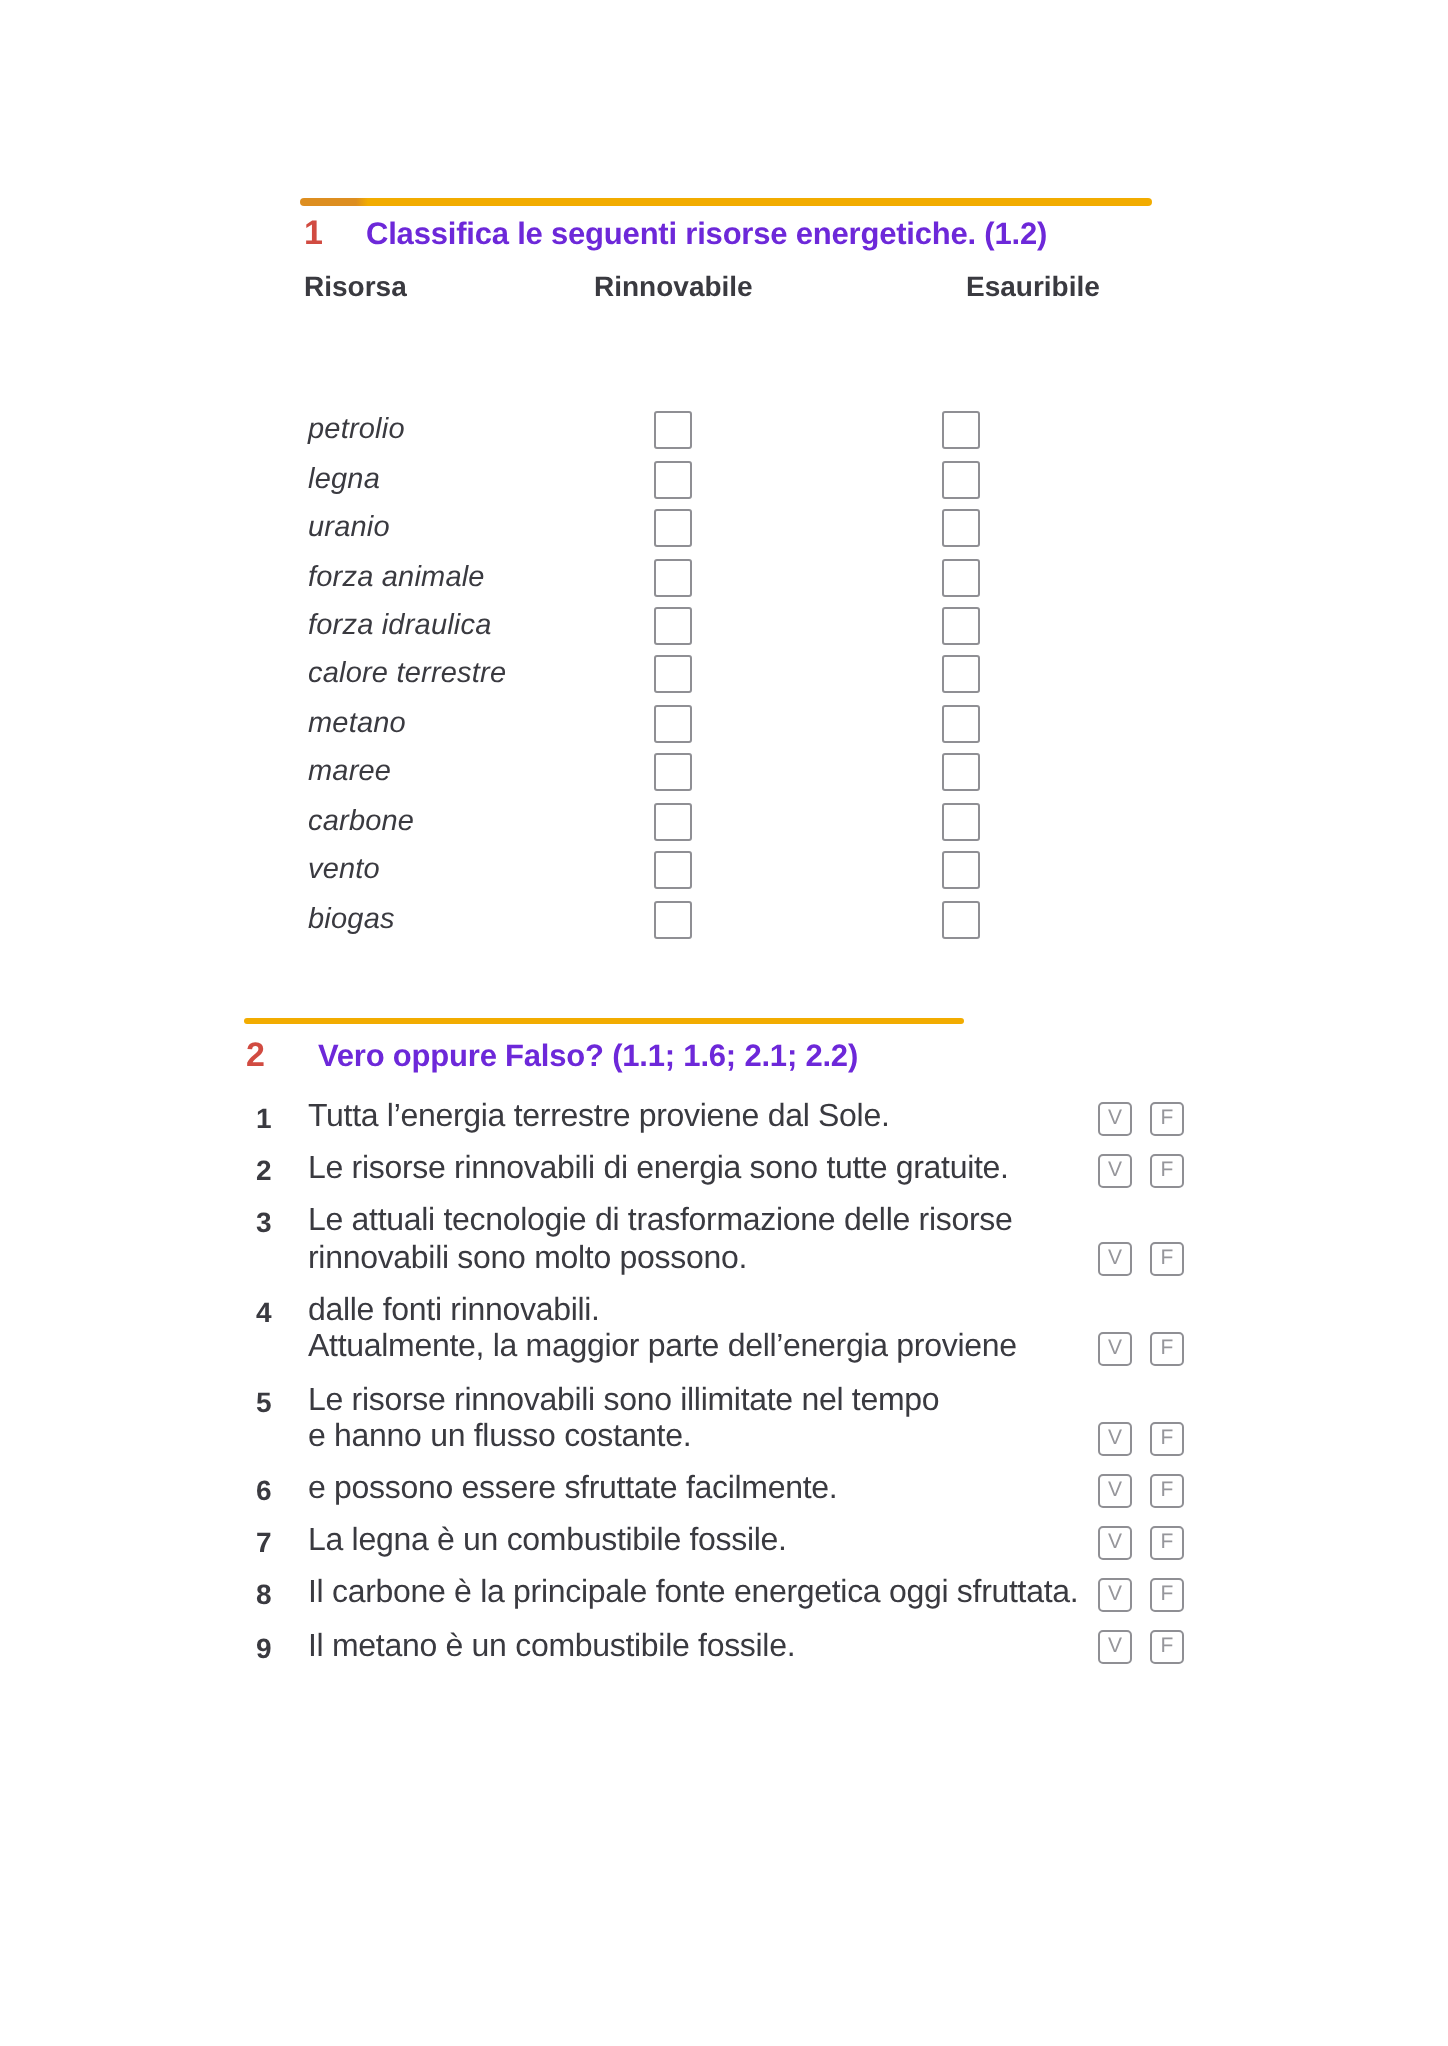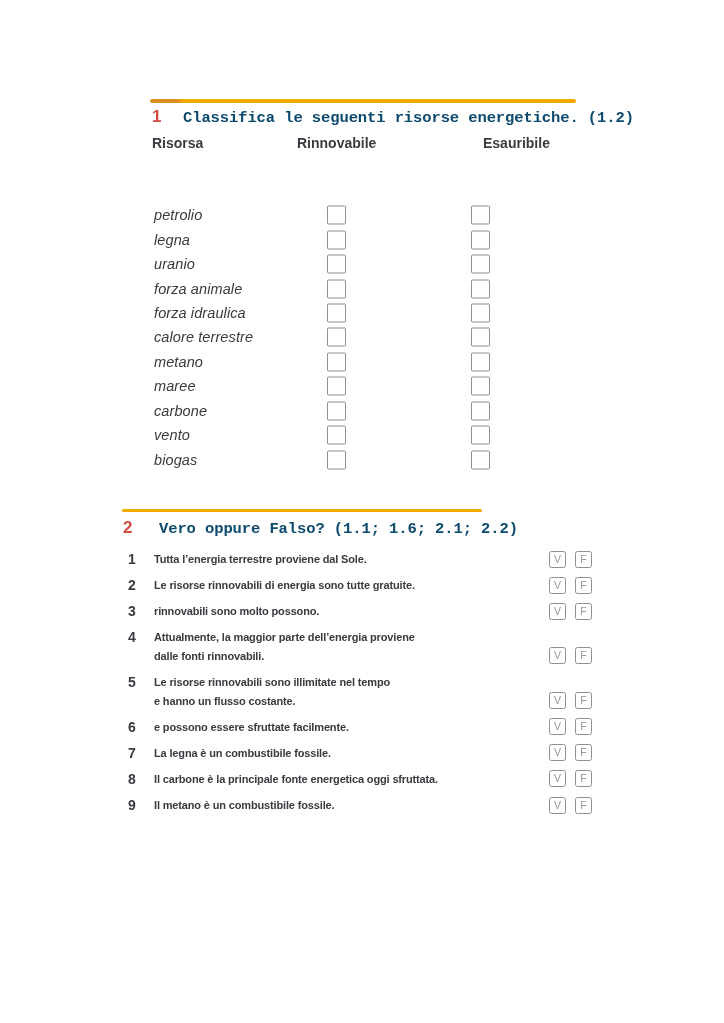--- a/index.html
+++ b/index.html
@@ -19,21 +19,21 @@
     position:absolute; left:0; top:0; width:426px; height:3.5px;
     background:linear-gradient(90deg,#dd8e20 0px,#dd8e20 28px,#f2ac00 34px,#f2ac00 100%);
     border-radius:2px;
   }
   .ex-head { position:absolute; left:0; display:flex; align-items:baseline; white-space:nowrap; }
   .ex1 .ex-head { top:8px; }
   .ex-num {
     color:#d14b41; font-weight:bold; font-size:17px;
     width:33px; padding-left:2px; flex:0 0 auto;
   }
-  .ex-title { font-weight:bold; font-size:15.5px; letter-spacing:-0.1px; color:#0c4a6e;font-family:Liberation Mono, monospace; }
+  .ex-title { font-weight:bold; font-size:15.5px; letter-spacing:-0.1px; color:#6d28d9; }
 
   .cols { position:absolute; top:36px; left:0; height:20px; font-size:14px; font-weight:600; color:#3a3a40; }
   .col-risorsa { position:absolute; left:2px; white-space:nowrap; }
   .col-rinnovabile { position:absolute; left:147px; white-space:nowrap; }
   .col-esauribile { position:absolute; left:298px; white-space:nowrap;margin-left:35px; }
 
   .res-rows { position:absolute; top:64px; left:0; width:426px;margin-top:40px; }
   .res-row { position:relative; height:24.45px; }
   .res-label {
     position:absolute; left:4px; top:50%; transform:translateY(-50%);
@@ -55,21 +55,21 @@
   }
   .ex2 .ex-head { top:9px; }
   .ex2 .ex-num { width:37px; padding-left:1px; }
 
   .q-list { position:absolute; top:41px; left:0; width:470px; }
   .q-row { display:flex; margin-bottom:7.5px; }
   .q-num {
     flex:0 0 32px; padding-left:6px;
     font-weight:600; font-size:14px; line-height:18.6px; color:#3a3a40;
   }
-  .q-text { flex:1 1 auto; font-size:11px; line-height:18.6px; letter-spacing:-0.15px;font-weight:bold; }
+  .q-text { flex:1 1 auto; font-size:16px; line-height:18.6px; letter-spacing:-0.15px; }
   .q-line { white-space:nowrap; }
   .q-vf {
     flex:0 0 auto; display:flex; gap:9px;
     align-self:flex-end; margin-bottom:1px; margin-left:4px;
   }
   .vf-box {
     display:block; width:17px; height:17px;
     border:1.5px solid #8f8f94; border-radius:2.5px; background:#ffffff;
     color:#96969b; font-size:10.5px; line-height:14px; text-align:center;
   }
@@ -189,33 +189,34 @@
           </div>
           <div class="q-vf">
             <span class="vf-box">V</span>
             <span class="vf-box">F</span>
           </div>
         </div>
 
         <div class="q-row">
           <span class="q-num">3</span>
           <div class="q-text">
+            <div class="q-line">Le attuali tecnologie di trasformazione delle risorse</div>
             <div class="q-line">rinnovabili sono molto possono.</div>
           </div>
           <div class="q-vf">
             <span class="vf-box">V</span>
             <span class="vf-box">F</span>
           </div>
         </div>
 
         <div class="q-row">
           <span class="q-num">4</span>
           <div class="q-text">
+            <div class="q-line">dalle fonti rinnovabili.</div>
             <div class="q-line">Attualmente, la maggior parte dell’energia proviene</div>
-            <div class="q-line">dalle fonti rinnovabili.</div>
           </div>
           <div class="q-vf">
             <span class="vf-box">V</span>
             <span class="vf-box">F</span>
           </div>
         </div>
 
         <div class="q-row">
           <span class="q-num">5</span>
           <div class="q-text">

